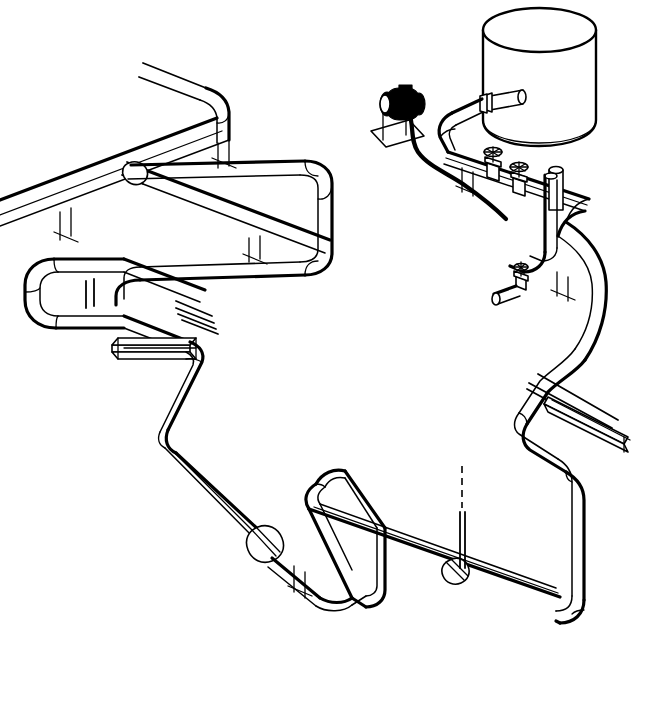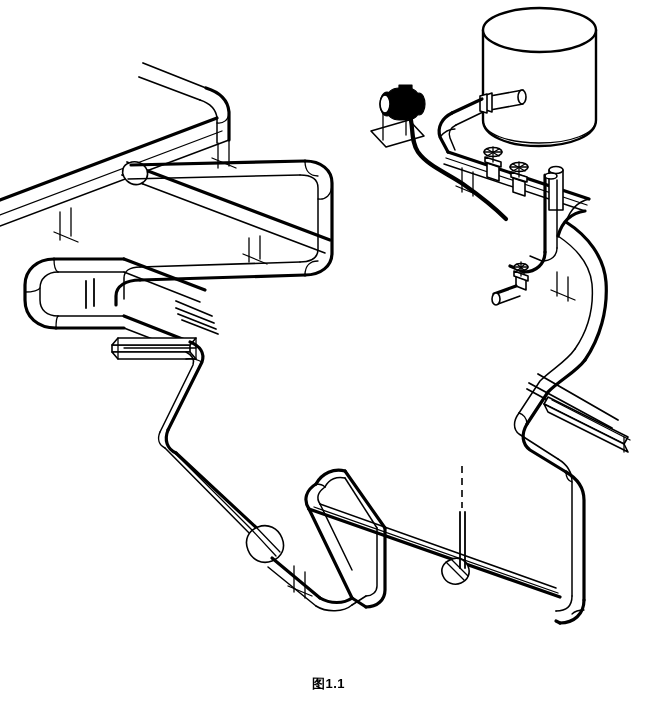--- a/index.html
+++ b/index.html
@@ -370,15 +370,14 @@
 
     <g>
       <path class="fillw" d="M548,397 L628,437 L624,444 L544,404 Z"></path>
       <path class="fillw" d="M544,404 L624,444 L628,452 L548,412 Z"></path>
       <path class="thin" d="M624,437 L624,452"></path>
       <path class="thin" d="M552,400 L630,440"></path>
     </g>
 
   </svg>
 
-  <div class="cap">图1.1</div>
 
 </div>
 
 </body></html>

